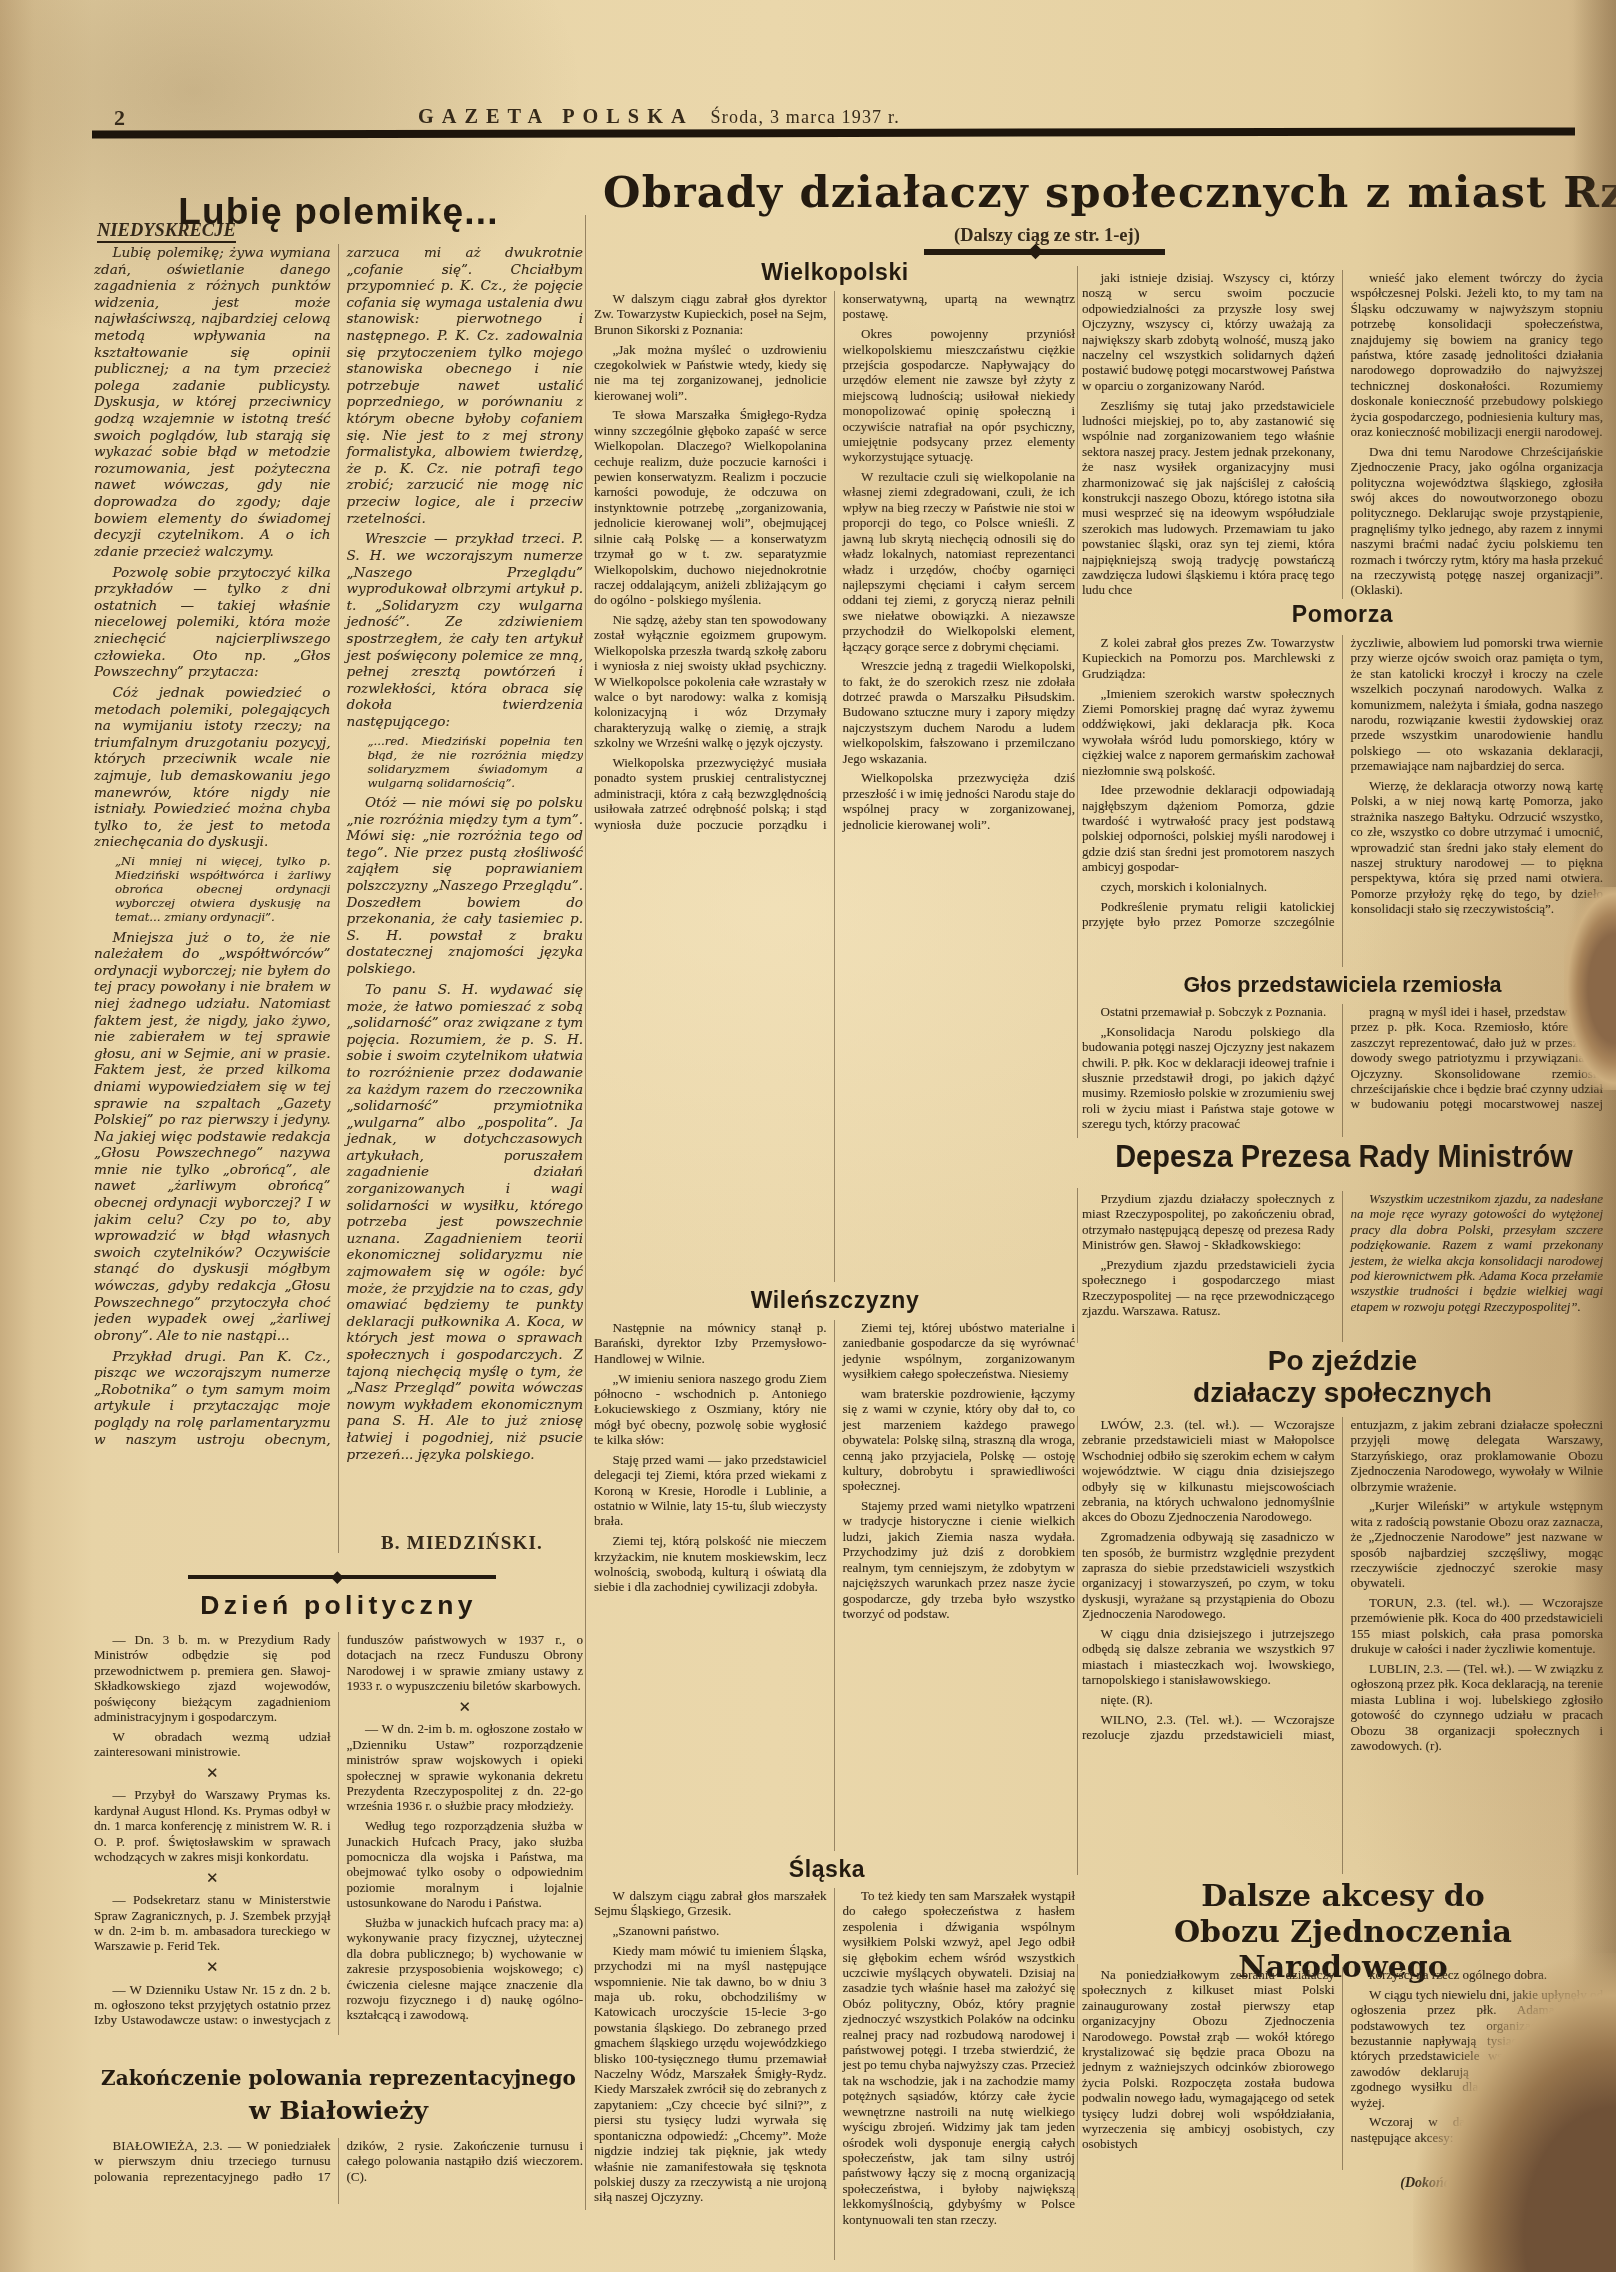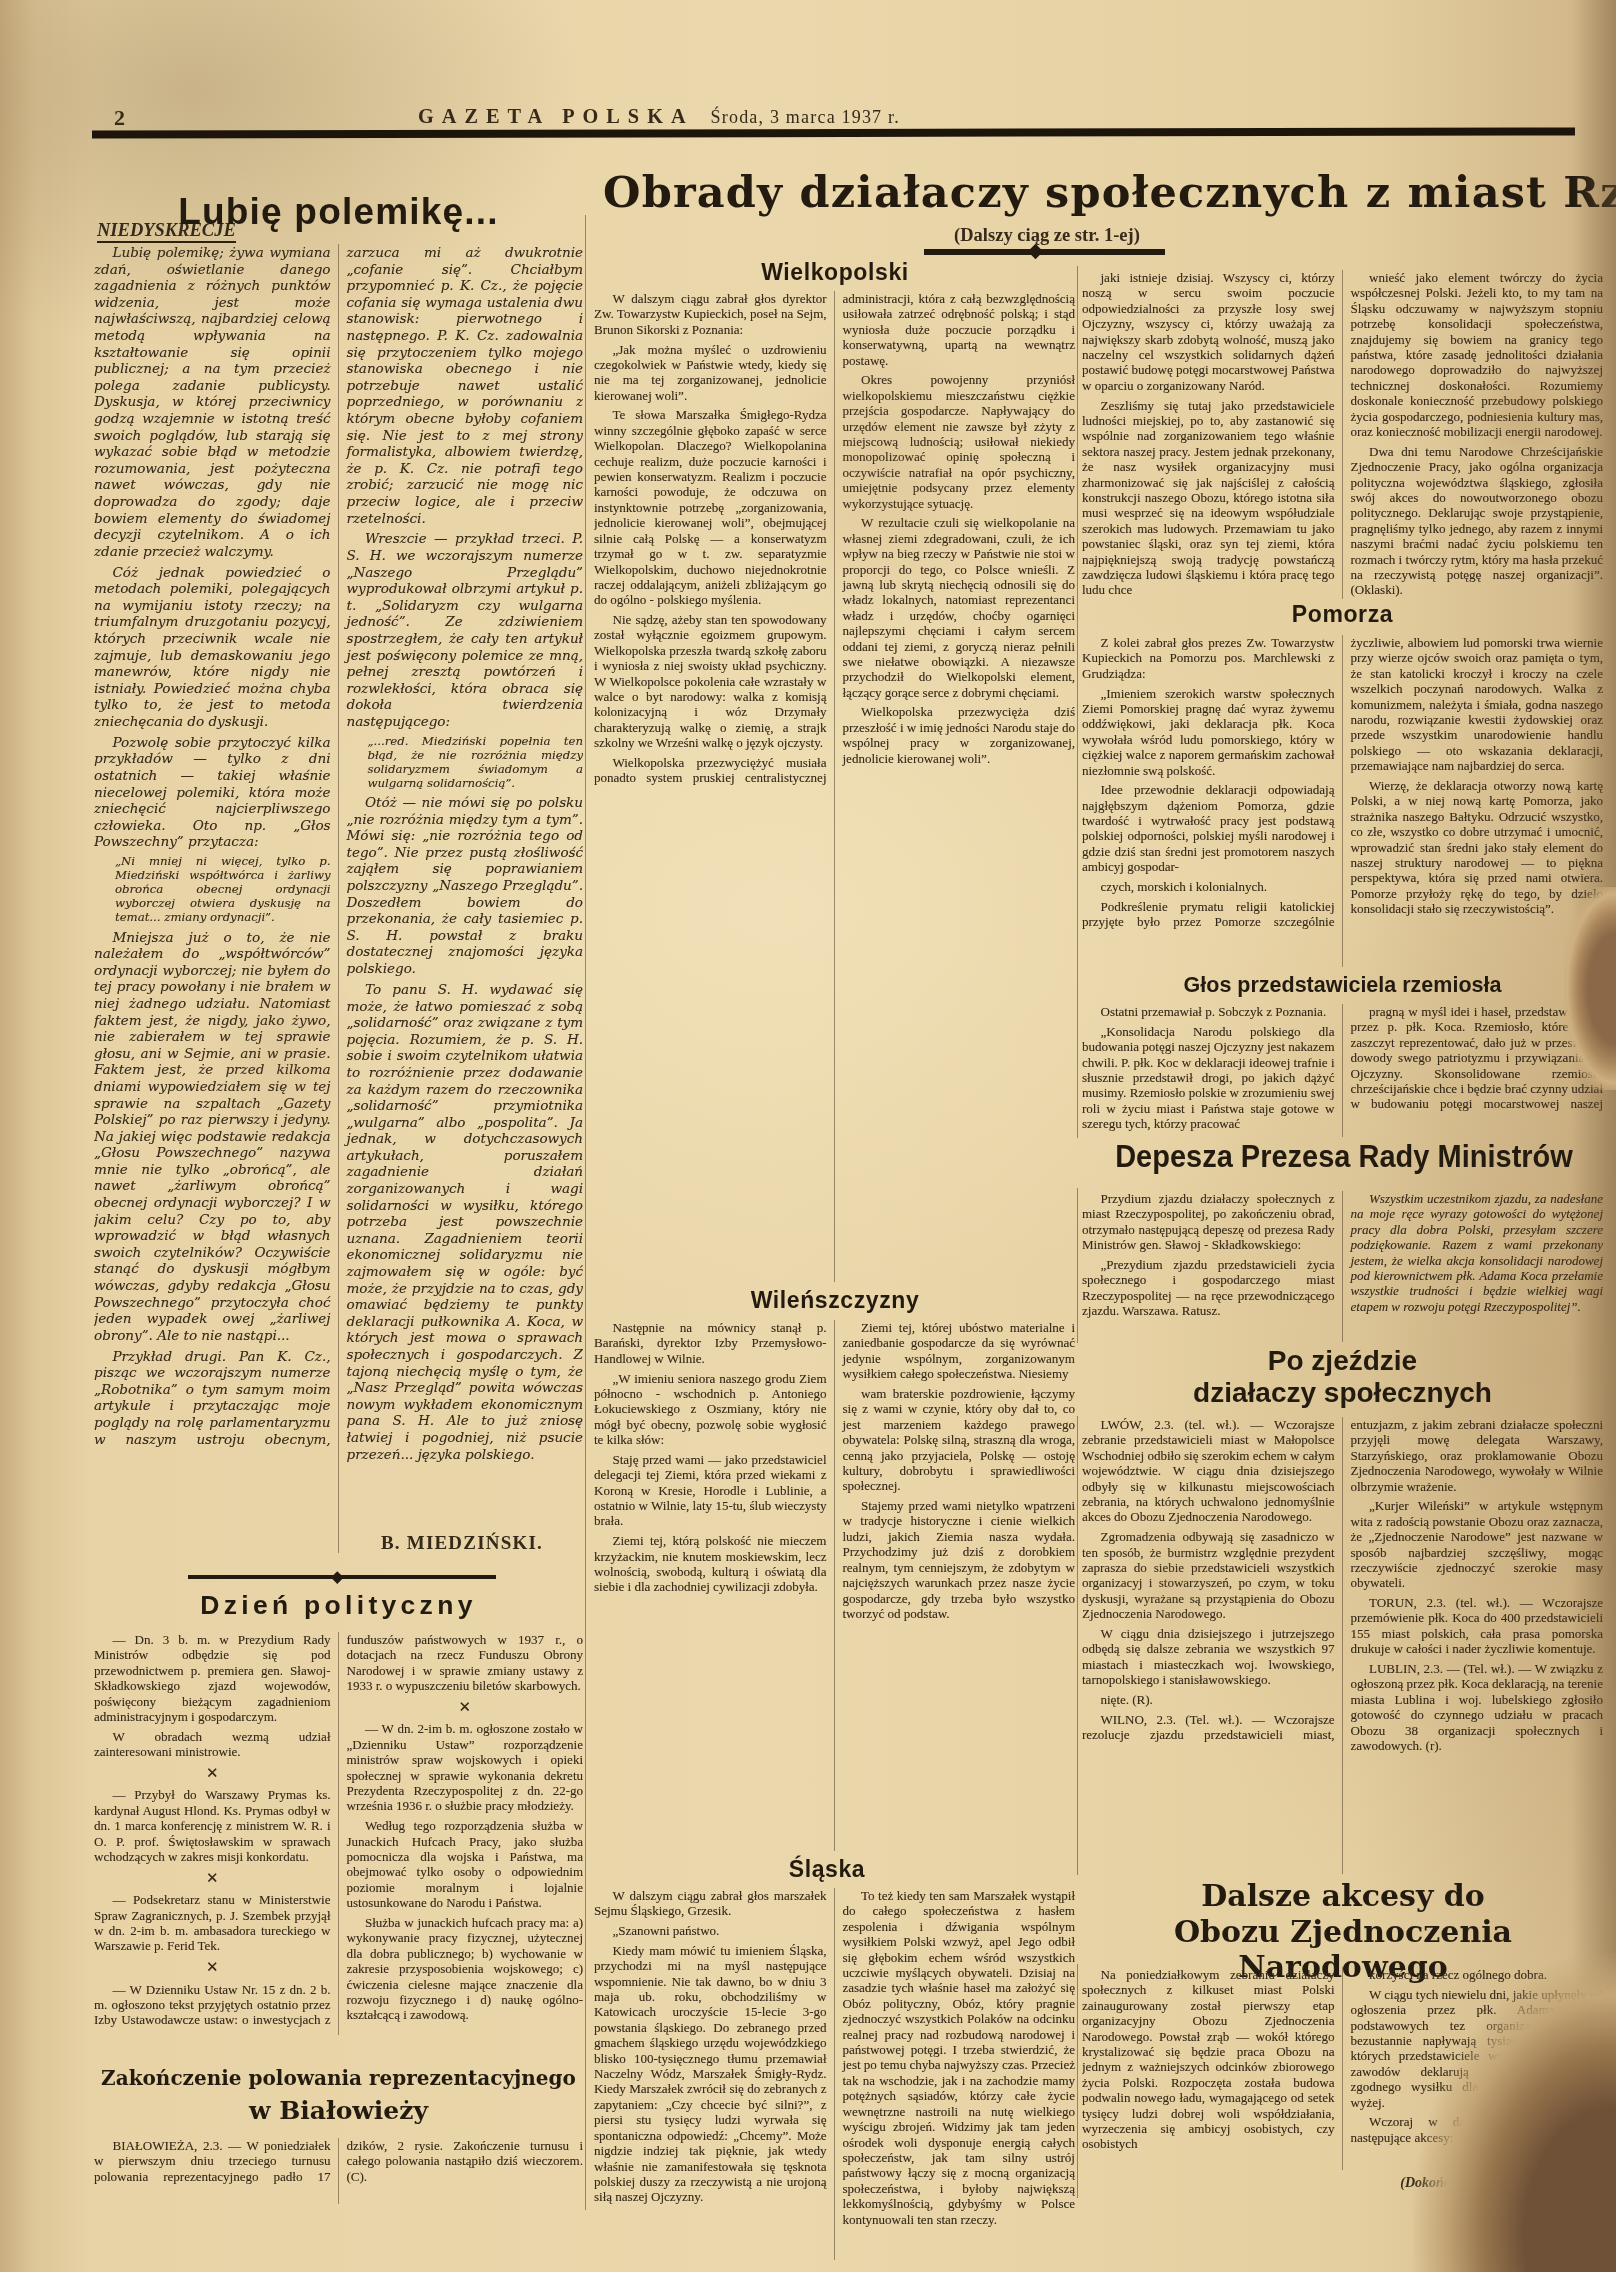--- a/index.html
+++ b/index.html
@@ -101,22 +101,22 @@
   <div class="vsep" style="left:585px;top:215px;height:1995px;" data-name="column-separator"></div>
   <div class="vsep" style="left:1077px;top:266px;height:872px;" data-name="column-separator"></div>
   <div class="vsep" style="left:1077px;top:1188px;height:155px;" data-name="column-separator"></div>
   <div class="vsep" style="left:1077px;top:1416px;height:459px;" data-name="column-separator"></div>
   <div class="vsep" style="left:1077px;top:1964px;height:234px;" data-name="column-separator"></div>
 
   <div class="abs kicker" data-name="kicker-niedyskrecje" able="false">NIEDYSKRECJE</div>
   <div class="abs h-sans h-lubie" data-name="headline-lubie-polemike">Lubię polemikę...</div>
   <div class="colbody lubie-body" data-name="article-lubie-polemike-body">
       <p data-name="paragraph">Lubię polemikę; żywa wymiana zdań, oświetlanie danego zagadnienia z różnych punktów widzenia, jest może najwłaściwszą, najbardziej celową metodą wpływania na kształtowanie się opinii publicznej; a na tym przecież polega zadanie publicysty. Dyskusja, w której przeciwnicy godzą wzajemnie w istotną treść swoich poglądów, lub starają się wykazać sobie błąd w metodzie rozumowania, jest pożyteczna nawet wówczas, gdy nie doprowadza do zgody; daje bowiem elementy do świadomej decyzji czytelnikom. A o ich zdanie przecież walczymy.</p>
+      <p data-name="paragraph">Pozwolę sobie przytoczyć kilka przykładów — tylko z dni ostatnich — takiej właśnie niecelowej polemiki, która może zniechęcić najcierpliwszego człowieka. Oto np. „Głos Powszechny” przytacza:</p>
       <p data-name="paragraph">Cóż jednak powiedzieć o metodach polemiki, polegających na wymijaniu istoty rzeczy; na triumfalnym druzgotaniu pozycyj, których przeciwnik wcale nie zajmuje, lub demaskowaniu jego manewrów, które nigdy nie istniały. Powiedzieć można chyba tylko to, że jest to metoda zniechęcania do dyskusji.</p>
-      <p data-name="paragraph">Pozwolę sobie przytoczyć kilka przykładów — tylko z dni ostatnich — takiej właśnie niecelowej polemiki, która może zniechęcić najcierpliwszego człowieka. Oto np. „Głos Powszechny” przytacza:</p>
       <p class="q" data-name="paragraph">„Ni mniej ni więcej, tylko p. Miedziński współtwórca i żarliwy obrońca obecnej ordynacji wyborczej otwiera dyskusję na temat... zmiany ordynacji”.</p>
       <p data-name="paragraph">Mniejsza już o to, że nie należałem do „współtwórców” ordynacji wyborczej; nie byłem do tej pracy powołany i nie brałem w niej żadnego udziału. Natomiast faktem jest, że nigdy, jako żywo, nie zabierałem w tej sprawie głosu, ani w Sejmie, ani w prasie. Faktem jest, że przed kilkoma dniami wypowiedziałem się w tej sprawie na szpaltach „Gazety Polskiej” po raz pierwszy i jedyny. Na jakiej więc podstawie redakcja „Głosu Powszechnego” nazywa mnie nie tylko „obrońcą”, ale nawet „żarliwym obrońcą” obecnej ordynacji wyborczej? I w jakim celu? Czy po to, aby wprowadzić w błąd własnych swoich czytelników? Oczywiście stanąć do dyskusji mógłbym wówczas, gdyby redakcja „Głosu Powszechnego” przytoczyła choć jeden wypadek owej „żarliwej obrony”. Ale to nie nastąpi...</p>
       <p data-name="paragraph">Przykład drugi. Pan K. Cz., pisząc we wczorajszym numerze „Robotnika” o tym samym moim artykule i przytaczając moje poglądy na rolę parlamentaryzmu w naszym ustroju obecnym, zarzuca mi aż dwukrotnie „cofanie się”. Chciałbym przypomnieć p. K. Cz., że pojęcie cofania się wymaga ustalenia dwu stanowisk: pierwotnego i następnego. P. K. Cz. zadowalnia się przytoczeniem tylko mojego stanowiska obecnego i nie potrzebuje nawet ustalić poprzedniego, w porównaniu z którym obecne byłoby cofaniem się. Nie jest to z mej strony formalistyka, albowiem twierdzę, że p. K. Cz. nie potrafi tego zrobić; zarzucić nie mogę nic przeciw logice, ale i przeciw rzetelności.</p>
       <p data-name="paragraph">Wreszcie — przykład trzeci. P. S. H. we wczorajszym numerze „Naszego Przeglądu” wyprodukował olbrzymi artykuł p. t. „Solidaryzm czy wulgarna jedność”. Ze zdziwieniem spostrzegłem, że cały ten artykuł jest poświęcony polemice ze mną, pełnej zresztą powtórzeń i rozwlekłości, która obraca się dokoła twierdzenia następującego:</p>
       <p class="q" data-name="paragraph">„...red. Miedziński popełnia ten błąd, że nie rozróżnia między solidaryzmem świadomym a wulgarną solidarnością”.</p>
       <p data-name="paragraph">Otóż — nie mówi się po polsku „nie rozróżnia między tym a tym”. Mówi się: „nie rozróżnia tego od tego”. Nie przez pustą złośliwość zająłem się poprawianiem polszczyzny „Naszego Przeglądu”. Doszedłem bowiem do przekonania, że cały tasiemiec p. S. H. powstał z braku dostatecznej znajomości języka polskiego.</p>
       <p data-name="paragraph">To panu S. H. wydawać się może, że łatwo pomieszać z sobą „solidarność” oraz związane z tym pojęcia. Rozumiem, że p. S. H. sobie i swoim czytelnikom ułatwia to rozróżnienie przez dodawanie za każdym razem do rzeczownika „solidarność” przymiotnika „wulgarna” albo „pospolita”. Ja jednak, w dotychczasowych artykułach, poruszałem zagadnienie działań zorganizowanych i wagi solidarności w wysiłku, którego potrzeba jest powszechnie uznana. Zagadnieniem teorii ekonomicznej solidaryzmu nie zajmowałem się w ogóle: być może, że przyjdzie na to czas, gdy omawiać będziemy te punkty deklaracji pułkownika A. Koca, w których jest mowa o sprawach społecznych i gospodarczych. Z tajoną niechęcią myślę o tym, że „Nasz Przegląd” powita wówczas nowym wykładem ekonomicznym pana S. H. Ale to już zniosę łatwiej i pogodniej, niż psucie przezeń... języka polskiego.</p>
     </div>
   <div class="abs sig" data-name="article-signature">B. MIEDZIŃSKI.</div>
   <div class="abs left-divider" data-name="section-divider-rule"></div>
@@ -149,20 +149,21 @@
 
   <div class="abs h-sans h-sec h-wlkp" data-name="heading-wielkopolski">Wielkopolski</div>
   <div class="colbody wlkp-body" data-name="wielkopolski-body">
       <p data-name="paragraph">W dalszym ciągu zabrał głos dyrektor Zw. Towarzystw Kupieckich, poseł na Sejm, Brunon Sikorski z Poznania:</p>
       <p data-name="paragraph">„Jak można myśleć o uzdrowieniu czegokolwiek w Państwie wtedy, kiedy się nie ma tej zorganizowanej, jednolicie kierowanej woli”.</p>
       <p data-name="paragraph">Te słowa Marszałka Śmigłego-Rydza winny szczególnie głęboko zapaść w serce Wielkopolan. Dlaczego? Wielkopolanina cechuje realizm, duże poczucie karności i pewien konserwatyzm. Realizm i poczucie karności powoduje, że odczuwa on instynktownie potrzebę „zorganizowania, jednolicie kierowanej woli”, obejmującej silnie całą Polskę — a konserwatyzm trzymał go w t. zw. separatyzmie Wielkopolskim, duchowo niejednokrotnie raczej oddalającym, aniżeli zbliżającym go do ogólno - polskiego myślenia.</p>
       <p data-name="paragraph">Nie sądzę, ażeby stan ten spowodowany został wyłącznie egoizmem grupowym. Wielkopolska przeszła twardą szkołę zaboru i wyniosła z niej swoisty układ psychiczny. W Wielkopolsce pokolenia całe wzrastały w walce o byt narodowy: walka z komisją kolonizacyjną i wóz Drzymały charakteryzują walkę o ziemię, a strajk szkolny we Wrześni walkę o język ojczysty.</p>
       <p data-name="paragraph">Wielkopolska przezwyciężyć musiała ponadto system pruskiej centralistycznej administracji, która z całą bezwzględnością usiłowała zatrzeć odrębność polską; i stąd wyniosła duże poczucie porządku i konserwatywną, upartą na wewnątrz postawę.</p>
       <p data-name="paragraph">Okres powojenny przyniósł wielkopolskiemu mieszczaństwu ciężkie przejścia gospodarcze. Napływający do urzędów element nie zawsze był zżyty z miejscową ludnością; usiłował niekiedy monopolizować opinię społeczną i oczywiście natrafiał na opór psychiczny, umiejętnie podsycany przez elementy wykorzystujące sytuację.</p>
       <p data-name="paragraph">W rezultacie czuli się wielkopolanie na własnej ziemi zdegradowani, czuli, że ich wpływ na bieg rzeczy w Państwie nie stoi w proporcji do tego, co Polsce wnieśli. Z jawną lub skrytą niechęcią odnosili się do władz lokalnych, natomiast reprezentanci władz i urzędów, choćby ogarnięci najlepszymi chęciami i całym sercem oddani tej ziemi, z goryczą nieraz pełnili swe niełatwe obowiązki. A niezawsze przychodził do Wielkopolski element, łączący gorące serce z dobrymi chęciami.</p>
+      <p data-name="paragraph">Wreszcie jedną z tragedii Wielkopolski, to fakt, że do szerokich rzesz nie zdołała dotrzeć prawda o Marszałku Piłsudskim. Budowano sztuczne mury i zapory między najczystszym duchem Narodu a ludem wielkopolskim, fałszowano i przemilczano Jego wskazania.</p>
       <p data-name="paragraph">Wielkopolska przezwycięża dziś przeszłość i w imię jedności Narodu staje do wspólnej pracy w zorganizowanej, jednolicie kierowanej woli”.</p>
     </div>
 
   <div class="abs h-sans h-sec h-wilno" data-name="heading-wilenszczyzny">Wileńszczyzny</div>
   <div class="colbody wilno-body" data-name="wilenszczyzny-body">
       <p data-name="paragraph">Następnie na mównicy stanął p. Barański, dyrektor Izby Przemysłowo-Handlowej w Wilnie.</p>
       <p data-name="paragraph">„W imieniu seniora naszego grodu Ziem północno - wschodnich p. Antoniego Łokuciewskiego z Oszmiany, który nie mógł być obecny, pozwolę sobie wygłosić te kilka słów:</p>
       <p data-name="paragraph">Staję przed wami — jako przedstawiciel delegacji tej Ziemi, która przed wiekami z Koroną w Kresie, Horodle i Lublinie, a ostatnio w Wilnie, laty 15-tu, ślub wieczysty brała.</p>
       <p data-name="paragraph">Ziemi tej, którą polskość nie mieczem krzyżackim, nie knutem moskiewskim, lecz wolnością, swobodą, kulturą i oświatą dla siebie i dla zachodniej cywilizacji zdobyła.</p>
       <p data-name="paragraph">Ziemi tej, której ubóstwo materialne i zaniedbanie gospodarcze da się wyrównać jedynie wspólnym, zorganizowanym wysiłkiem całego społeczeństwa. Niesiemy</p>

